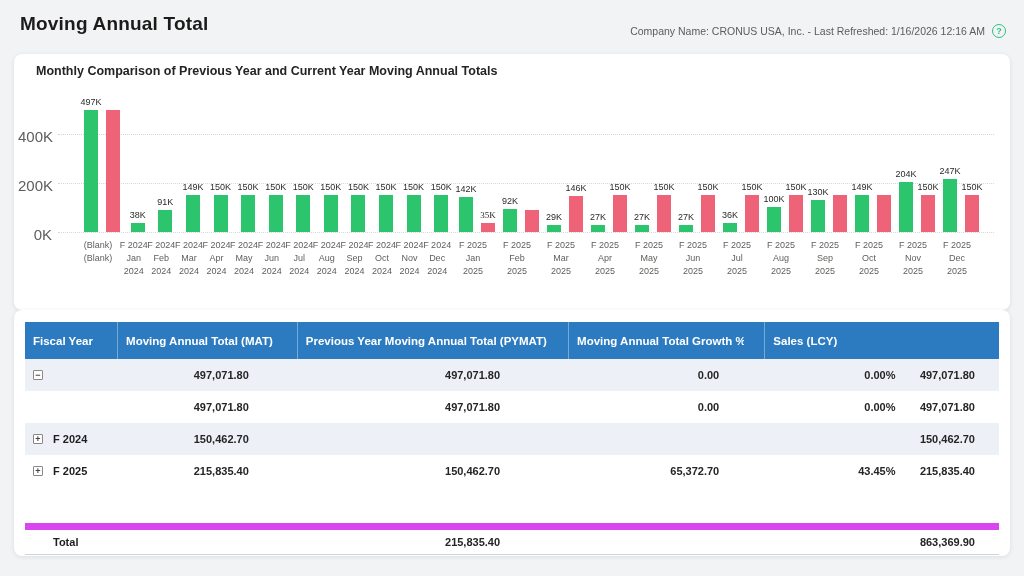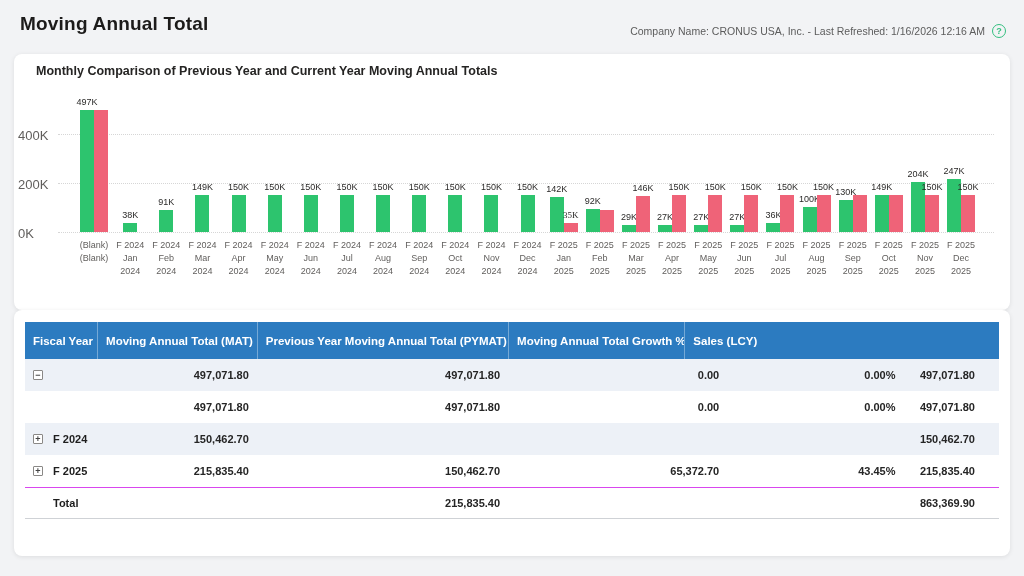--- a/index.html
+++ b/index.html
@@ -31,51 +31,51 @@
   }
   #chart-card { top:54px; height:256px; }
   #table-card { top:310px; height:246px; }
   .chart-title {
     position:absolute; left:22px; top:10px;
     font-size:12.5px; font-weight:bold; color:#252423;
   }
   #gridlines { position:absolute; left:44px; right:16px; top:31px; height:148px; }
   .gridline { position:absolute; left:0; right:0; border-top:1px dotted #d6d6d6; }
   .y-tick {
-    position:absolute; left:4px; width:34px; 
-    font-size:13px; color:#605e5c;
+    position:absolute; left:4px; width:34px; text-align:right;
+    font-size:15px; color:#605e5c;
   }
   #plot { position:absolute; left:62px; top:31px; width:903px; height:147px; display:flex; }
   .cat-cell {
     position:relative; flex:1; display:flex;
     align-items:flex-end; justify-content:center; height:100%;
   }
-  .bar-wrap { position:relative; width:14px; }
+  .bar-wrap { position:relative; width:14px;margin-left:8px; }
   .bar { width:100%; height:100%; }
   .bar-label {
     position:absolute; bottom:calc(100% + 3px); left:50%; transform:translateX(-50%);
     font-size:9px; color:#2b2a29; white-space:nowrap;
   }
   .x-label {
     position:absolute; top:calc(100% + 7px); left:50%; transform:translateX(-50%);
     width:46px; text-align:center; font-size:9px; line-height:13px; color:#605e5c;
   }
   
   #matrix { position:absolute; left:11px; top:12px; width:974px; }
-  .t-header { display:flex; background:#2c7bc0; height:37px; }
+  .t-header { display:flex; background:#2c7bc0; height:37px;gap:20px; }
   .t-header .cell {
     color:#ffffff; font-size:11.5px; font-weight:600;
     display:flex; align-items:center; padding:0 8px;
     border-left:1px solid rgba(255,255,255,0.35);
     overflow:hidden; white-space:nowrap;
   }
   .t-header .cell:first-child { border-left:none; }
   .t-row { display:flex; height:32px; background:#ffffff; }
   .t-row.shade { background:#edf1f7; }
-  .t-row.total-row { border-top:1px solid #d946ef; border-bottom:1px solid #cfd2d6; }
+  .t-row.total-row { border-top:7px solid #d946ef; border-bottom:1px solid #cfd2d6;margin-top:36px; }
   .t-row .cell {
     font-size:11px; font-weight:600; color:#252525;
     display:flex; align-items:center; padding:0 8px;
     white-space:nowrap; overflow:hidden;
   }
   .t-row .cell.num { justify-content:flex-end; }
   .t-row .cell.sales-col { padding-right:24px; }
   .fy-label { font-weight:700; color:#1e1e1e; }
   .total-row .fy-label { font-weight:700; }
   .toggle {

